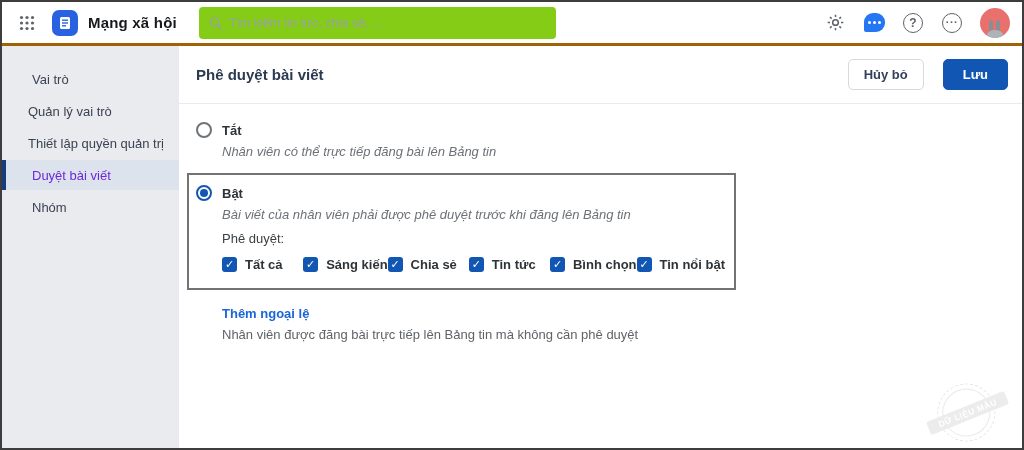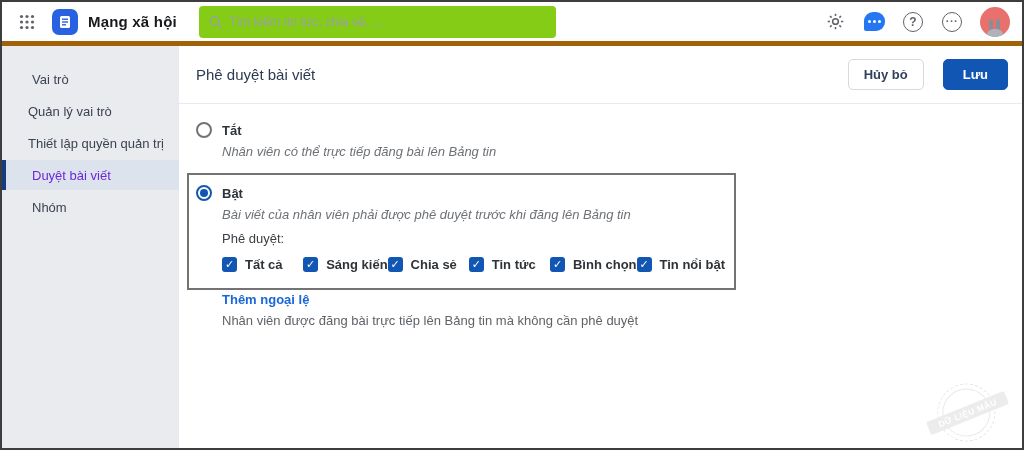--- a/index.html
+++ b/index.html
@@ -1,21 +1,21 @@
 <!DOCTYPE html>
 <html><head>
 <meta charset="utf-8">
 <style>
   * { margin:0; padding:0; box-sizing:border-box; }
   html,body { width:1024px; height:450px; }
   body { font-family:"Liberation Sans","DejaVu Sans",sans-serif; background:#fff; }
   .frame { width:1024px; height:450px; border:2px solid #3d3d3d; display:flex; flex-direction:column; overflow:hidden; background:#fff; position:relative; }
 
   
-  .topbar { height:44px; flex:0 0 44px; background:#fff; border-bottom:5px solid #a16207; display:flex; align-items:center; padding:0 12px 0 12px; }
+  .topbar { height:44px; flex:0 0 44px; background:#fff; border-bottom:3px solid #a16207; display:flex; align-items:center; padding:0 12px 0 12px; }
   .grid-btn { width:22px; height:22px; display:flex; align-items:center; justify-content:center; margin:0 8px 0 2px; cursor:pointer; }
   .applogo { width:26px; height:26px; border-radius:7px; background:#2962e0; display:flex; align-items:center; justify-content:center; margin:0 10px 0 6px; }
   .app-title { font-size:15px; font-weight:bold; color:#17191c; letter-spacing:.2px; margin-right:22px; white-space:nowrap; }
   .searchbox { width:357px; height:27px; background:#84cc16; border-radius:4px; display:flex; align-items:center; padding:16px 10px; gap:7px; }
   .searchbox input { border:none; outline:none; background:transparent; font-size:12.5px; color:#3c4043; width:100%; font-family:inherit; }
   .searchbox input::placeholder { color:#9aa0a6; }
   .topbar-right { margin-left:auto; display:flex; align-items:center; gap:17px; }
   .tb-ico { width:22px; height:22px; display:flex; align-items:center; justify-content:center; cursor:pointer; }
   .circle-ico { width:20px; height:20px; border:1.6px solid #5f6368; border-radius:50%; display:flex; align-items:center; justify-content:center; font-size:12px; color:#5f6368; font-weight:bold; line-height:1; }
   .circle-ico.dots { font-size:11px; letter-spacing:.5px; }
@@ -26,21 +26,21 @@
   
   .bodyrow { flex:1; display:flex; min-height:0; }
   .sidebar { width:177px; flex:0 0 177px; background:#e9ebef; padding-top:18px; }
   .side-item { height:30px; display:flex; align-items:center; padding-left:30px; font-size:13px; color:#3b4252; cursor:pointer; position:relative; margin-bottom:2px; }
   .side-item.indent { padding-left:26px; }
   .side-item.selected { background:#dde3ec; color:#6d28d9; }
   .side-item.selected::before { content:""; position:absolute; left:0; top:0; bottom:0; width:4px; background:#163e7d; }
 
   .main { flex:1; background:#fff; display:flex; flex-direction:column; }
   .main-header { height:58px; display:flex; align-items:center; padding:0 14px 0 17px; border-bottom:1px solid #e8eaed; }
-  .page-title { font-size:15px; font-weight:normal; color:#2c3a50; }
+  .page-title { font-size:15px; font-weight:bold; color:#2c3a50; }
   .header-actions { margin-left:auto; display:flex; gap:19px; }
   .btn { font-family:inherit; font-size:13px; border-radius:5px; padding:7px 15px; cursor:pointer; font-weight:bold; }
   .btn-secondary { background:#fff; border:1px solid #d6d9de; color:#33415c; }
   .btn-primary { background:#1256b4; border:1px solid #1256b4; color:#fff; padding:7px 19px; }
 
   .content { padding:18px 16px 0 17px; position:relative; }
   .opt-row { display:flex; align-items:center; gap:10px; }
   .radio { width:16px; height:16px; border-radius:50%; border:2px solid #6f7478; background:#fff; flex:0 0 16px; position:relative; cursor:pointer; }
   .radio.checked { border-color:#1256b4; }
   .radio.checked::after { content:""; position:absolute; left:2px; top:2px; width:8px; height:8px; border-radius:50%; background:#1256b4; }
@@ -49,21 +49,21 @@
 
   .opt-off { margin-bottom:14px; }
   .highlight-box { border:2px solid #737373; margin-left:-9px; padding:10px 9px 16px 7px; width:549px; }
   .approve-label { font-size:13px; color:#3b4045; margin:9px 0 0 26px; }
   .cat-row { display:flex; align-items:center; margin:11px 0 0 26px; }
   .cat-item { display:flex; align-items:center; gap:8px; width:92px; }
   .cat-item.wide { width:95px; }
   .checkbox { width:15px; height:15px; border-radius:3px; background:#1256b4; color:#fff; font-size:11px; line-height:15px; text-align:center; font-weight:bold; flex:0 0 15px; cursor:pointer; }
   .cat-label { font-size:13px; font-weight:bold; color:#2e3338; white-space:nowrap; }
 
-  .exception { margin-left:26px; }
+  .exception { margin-top:14px; margin-left:26px; }
   .exception a { font-size:13px; font-weight:bold; color:#1a66d6; text-decoration:none; cursor:pointer; }
   .exception p { font-size:13px; color:#5f6368; margin-top:5px; }
 
   
   .stamp { position:absolute; right:12px; bottom:3px; width:84px; height:62px; transform:rotate(-22deg); opacity:.55; pointer-events:none; }
   .stamp .ring { position:absolute; left:12px; top:0; width:58px; height:58px; border:1.5px dashed #cfcfcf; border-radius:50%; }
   .stamp .ring2 { position:absolute; left:17px; top:5px; width:48px; height:48px; border:1px solid #d8d8d8; border-radius:50%; }
   .stamp .band { position:absolute; left:0; top:23px; width:84px; height:14px; background:#dedede; border-radius:2px; display:flex; align-items:center; justify-content:center; }
   .stamp .band span { font-size:8.5px; font-weight:bold; color:#fff; letter-spacing:.5px; white-space:nowrap; }
 </style>

